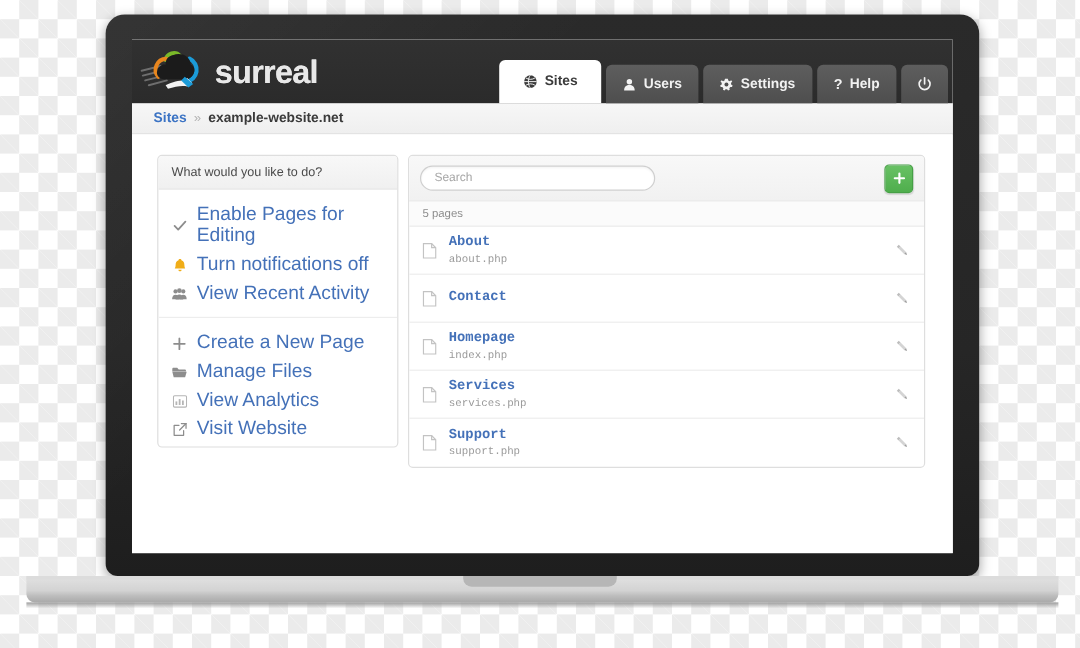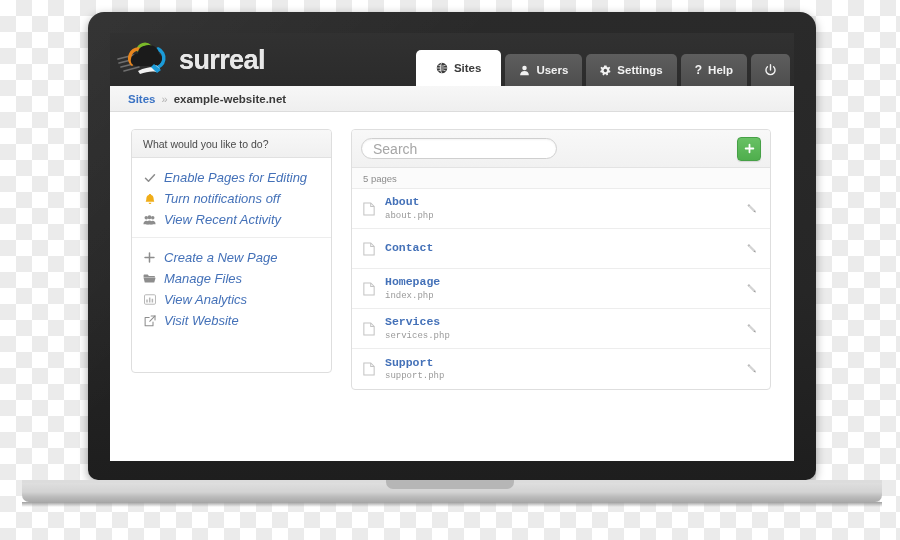--- a/index.html
+++ b/index.html
@@ -159,21 +159,21 @@
     font-size: 11.5px;
     font-weight: bold;
     cursor: pointer;
   }
   #crumb-sep { color: #b2b2b2; font-size: 11px; }
   #crumb-current { color: #3a3a3a; font-size: 11.5px; font-weight: bold; }
 
   
   #app-body {
     display: flex;
-    gap: 19px;
+    gap: 8px;
     padding: 17px 23px 0 21px;
     background: #ffffff;
     height: 349px;
   }
 
   
   #sidebar-panel {
     width: 201px;
     flex: 0 0 201px;
     border: 1px solid #dedede;
@@ -202,23 +202,22 @@
     cursor: pointer;
   }
   .side-ico {
     width: 13px;
     flex: 0 0 13px;
     display: flex;
     align-items: center;
     justify-content: center;
   }
   .side-label {
-    font-size: 13px;
+    font-size: 16px;
     color: #4471b8;
-    font-style: italic;
   }
 
   
   #pages-panel {
     flex: 1;
     border: 1px solid #dedede;
     border-radius: 4px;
     background: #ffffff;
     height: 261px;
     overflow: hidden;
@@ -234,21 +233,21 @@
     justify-content: space-between;
     padding: 0 9px;
   }
   #search-input {
     width: 196px;
     height: 21px;
     border: 1px solid #cfcfcf;
     border-radius: 11px;
     background: #ffffff;
     padding: 0 11px;
-    font-size: 14px;
+    font-size: 10px;
     color: #5a5a5a;
     font-family: "Liberation Sans", sans-serif;
     outline: none;
     box-shadow: inset 0 1px 2px rgba(0,0,0,0.05);
   }
   #search-input::placeholder { color: #a6a6a6; }
 
   #add-page-button {
     width: 24px; height: 24px;
     border-radius: 4px;

